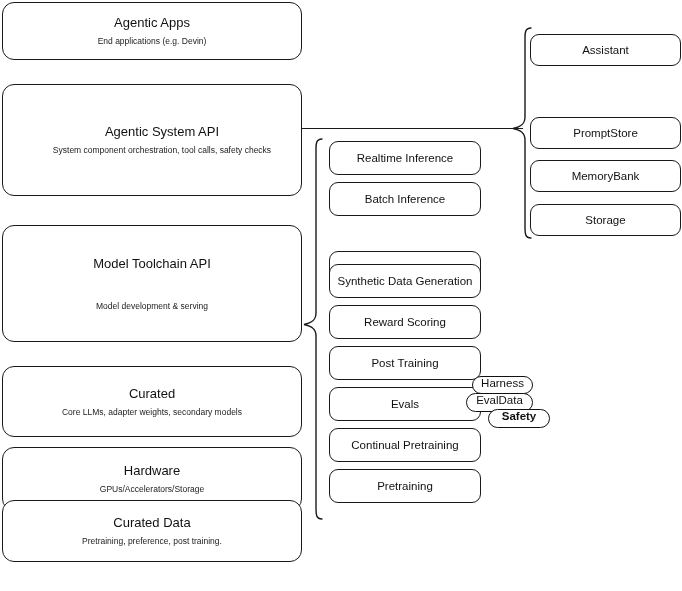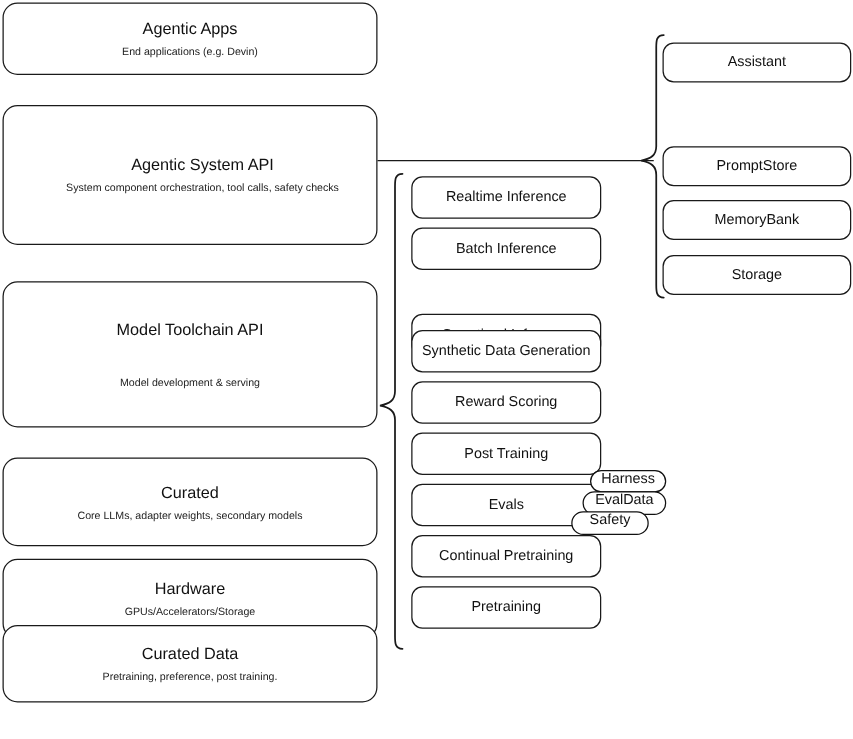--- a/index.html
+++ b/index.html
@@ -188,21 +188,21 @@
   </div>
 
   <div class="pill" style="left:472px;top:376px;width:61px;height:18px;">
     <span>Harness</span>
   </div>
 
   <div class="pill" style="left:466px;top:393px;width:67px;height:19px;">
     <span>EvalData</span>
   </div>
 
-  <div class="pill" style="left:457px;top:409px;width:62px;height:19px;">
+  <div class="pill" style="left:488px;top:409px;width:62px;height:19px;font-weight:bold;">
     <span>Safety</span>
   </div>
 
   <div class="box comp-box" style="top:34px;">
     <div class="title">Assistant</div>
   </div>
 
 
   <div class="box comp-box" style="top:117px;">
     <div class="title">PromptStore</div>

